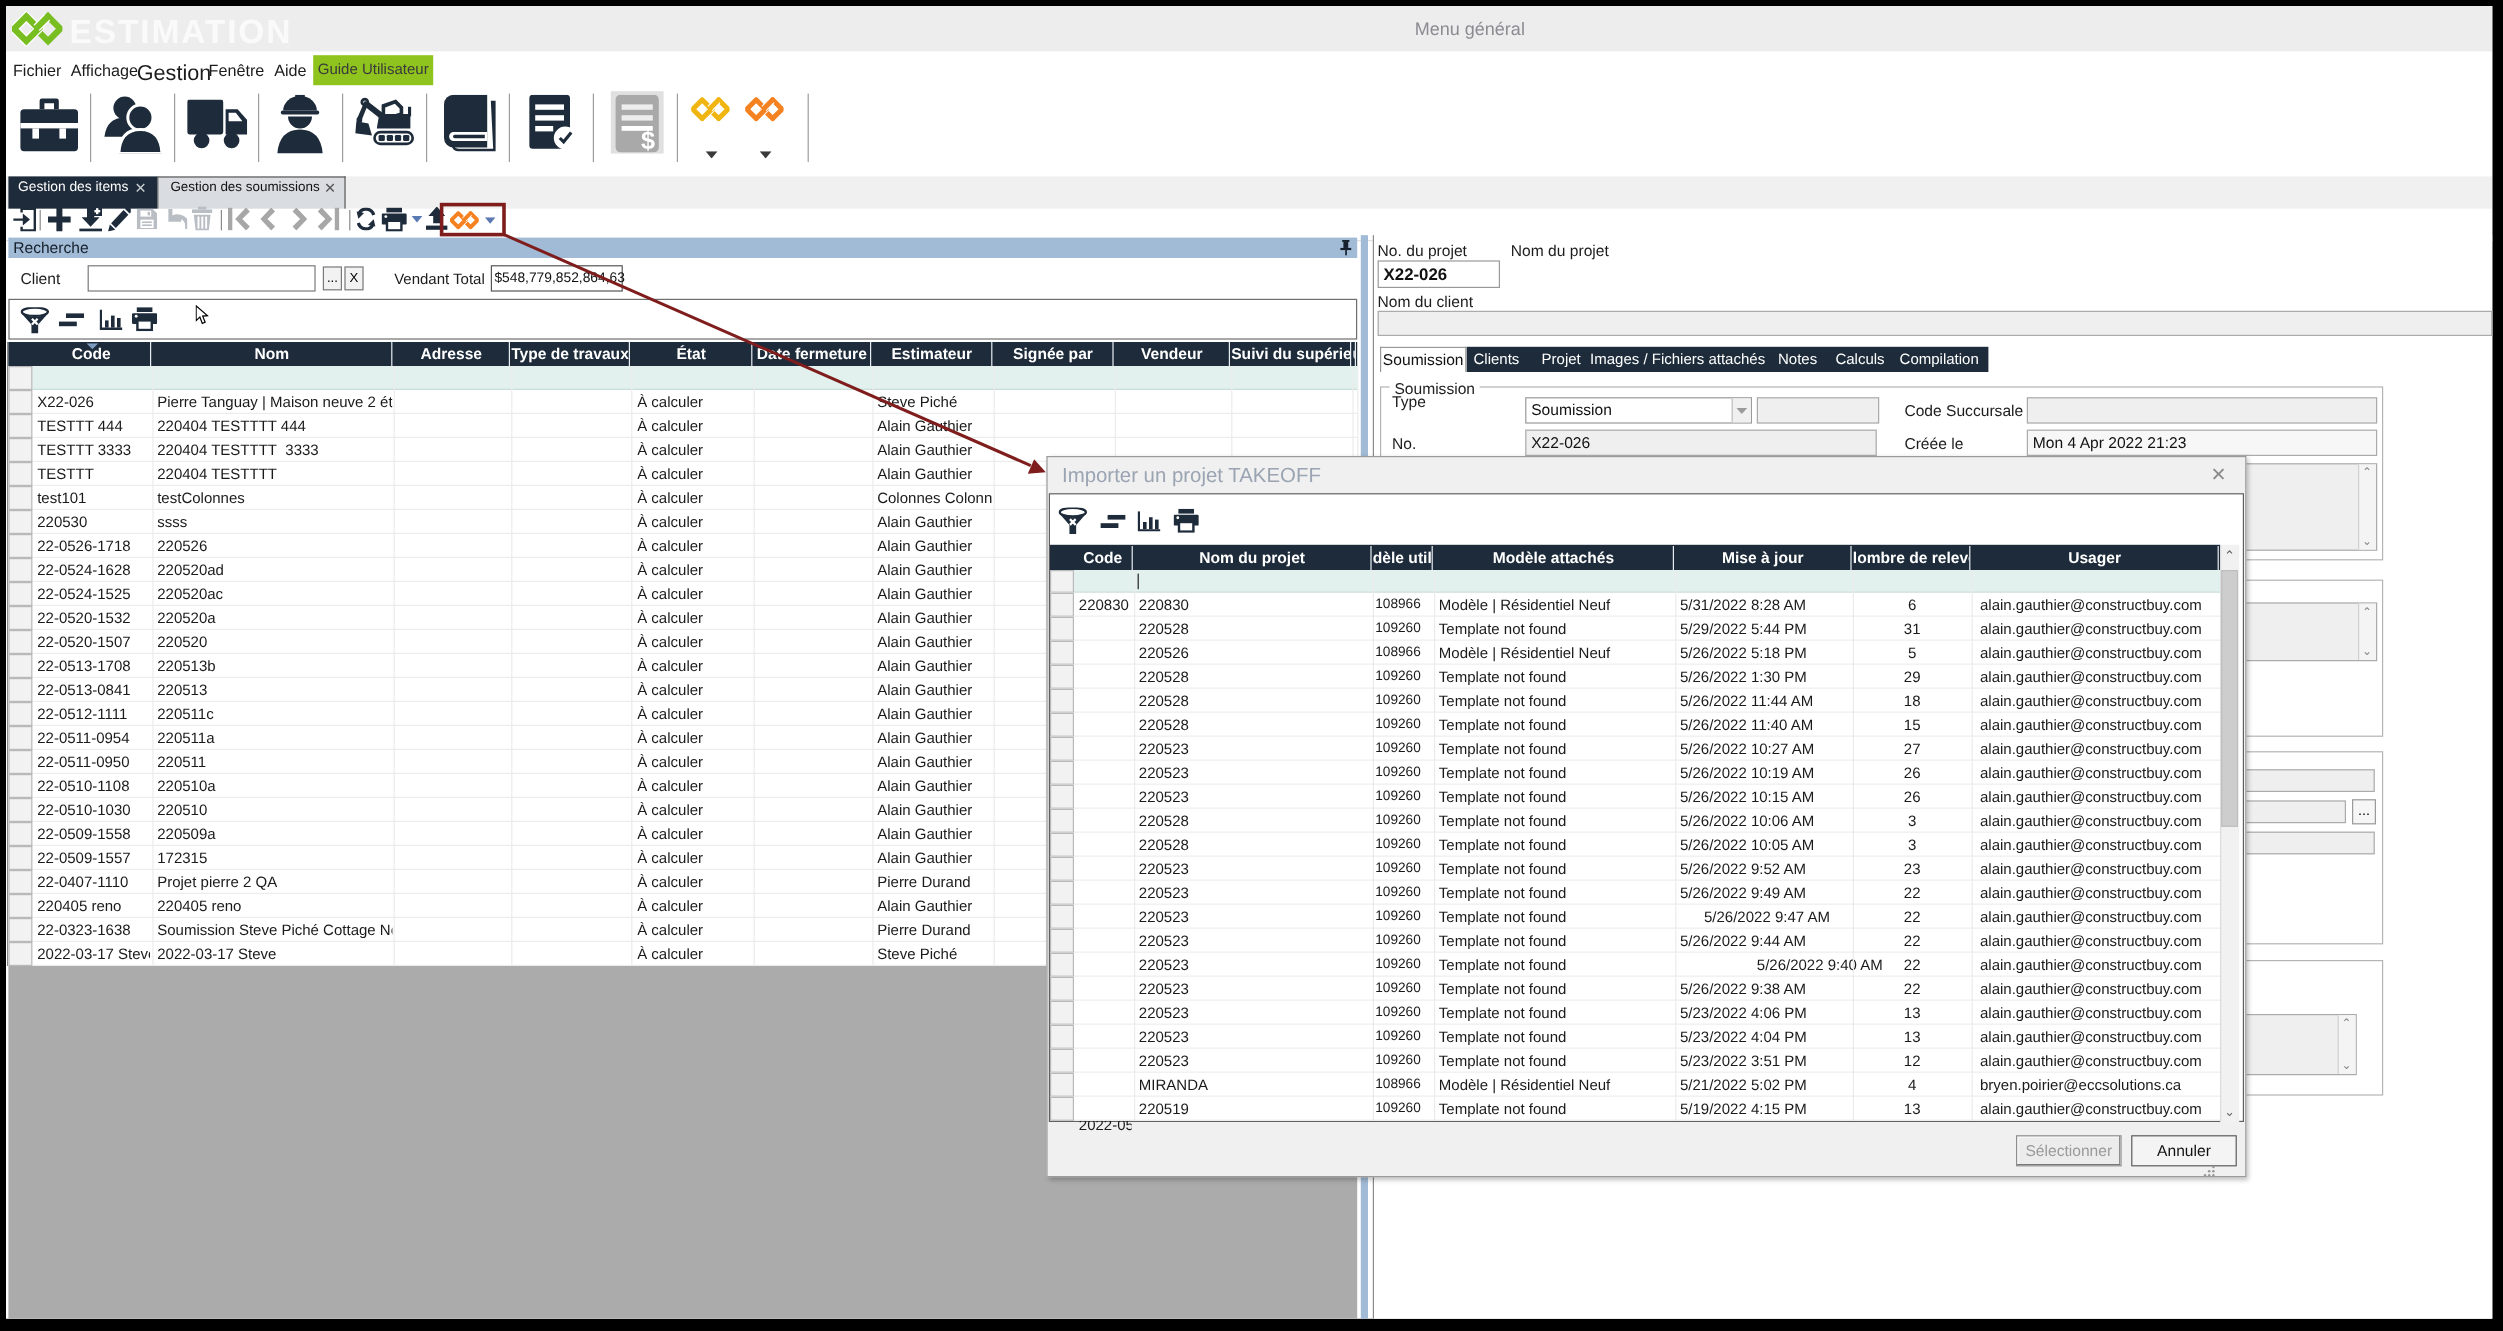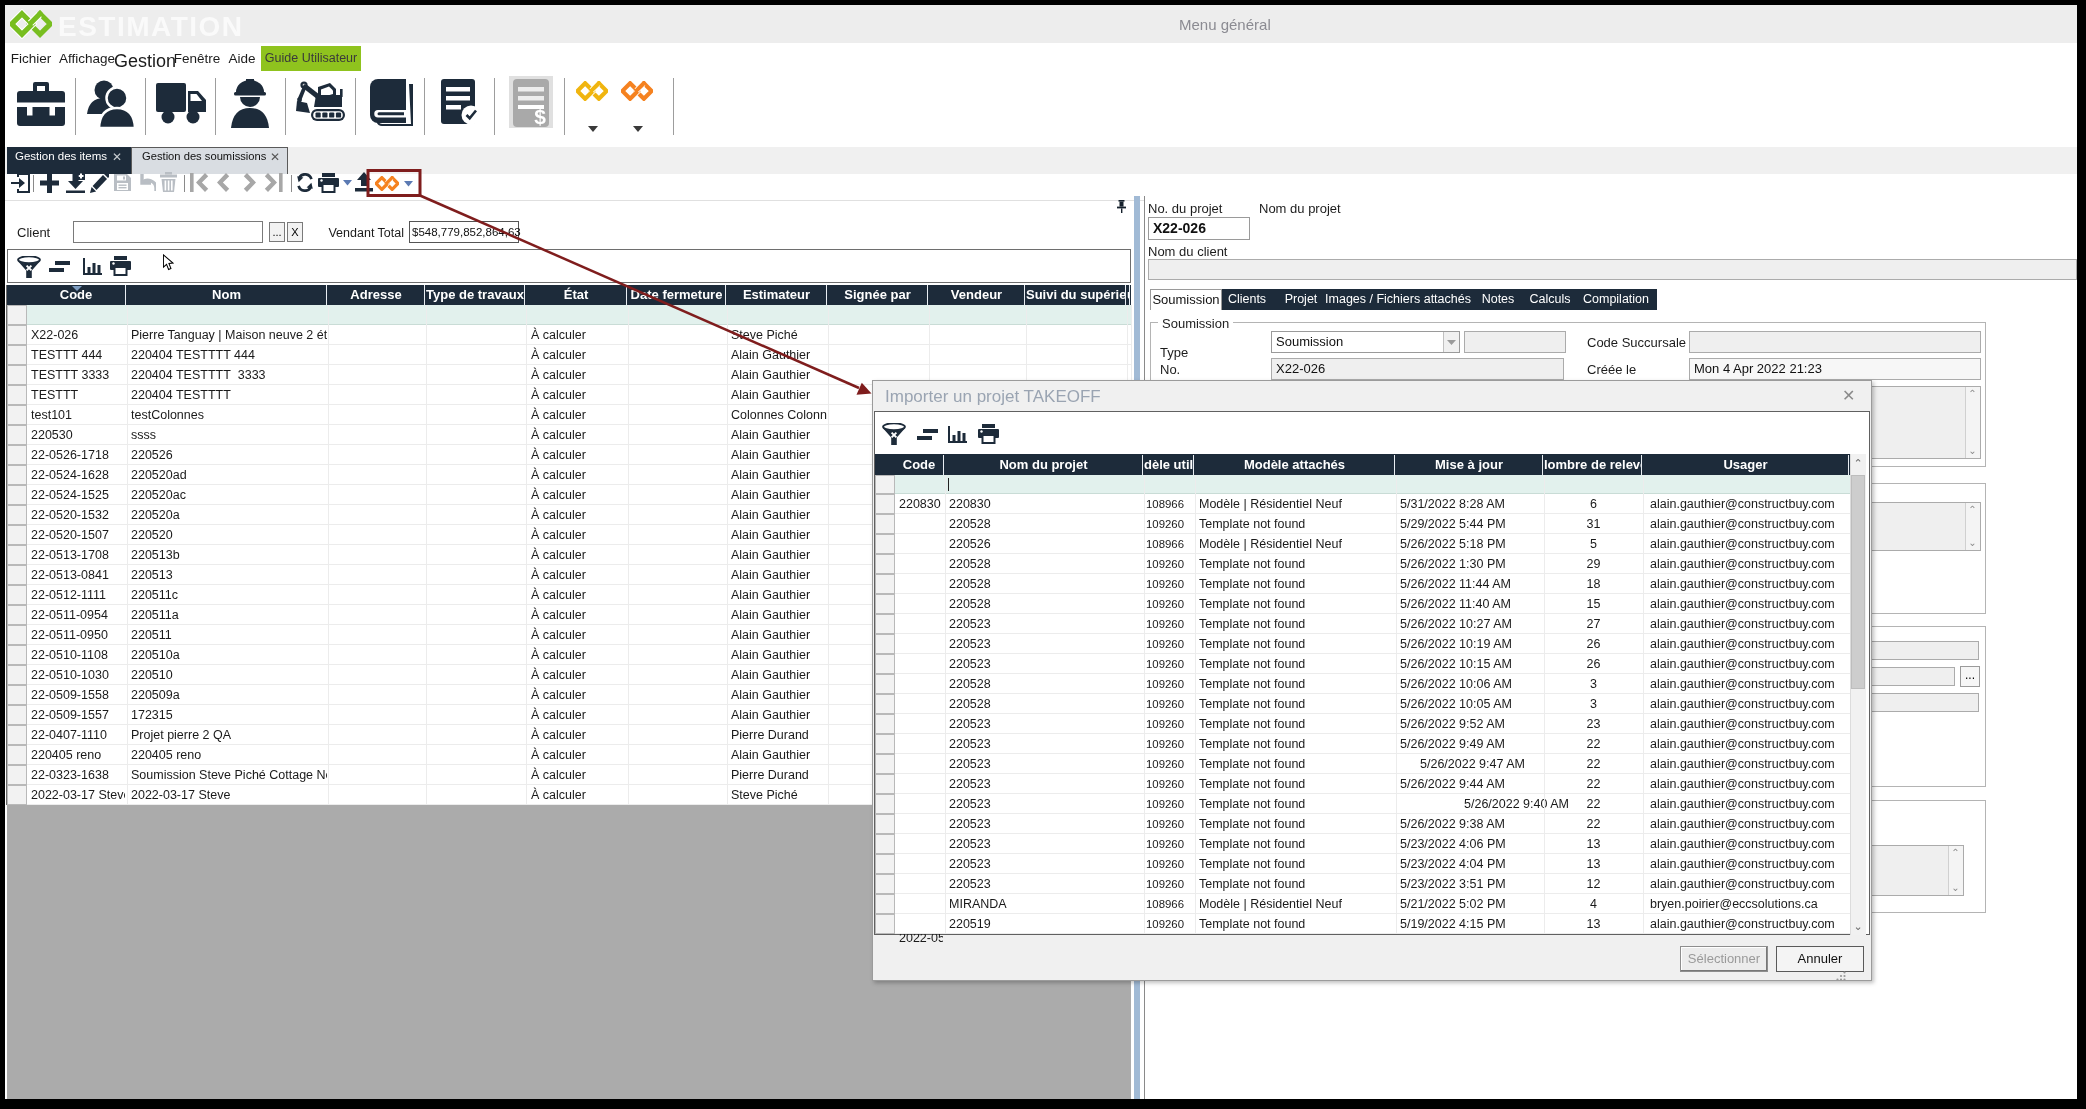--- a/index.html
+++ b/index.html
@@ -211,20 +211,21 @@
       <svg class="ab" style="left:370px;top:171px" width="24" height="15" viewBox="0 0 34 21">
         <path d="M24.3 2.2 L32.6 10.5 L24.3 18.8 L16 10.5 Z" fill="none" stroke="#f58220" stroke-width="4.6"></path>
         <path d="M9.7 2.2 L18 10.5 L9.7 18.8 L1.4 10.5 Z" fill="none" stroke="#fff" stroke-width="6.3"></path>
         <path d="M9.7 2.2 L18 10.5 L9.7 18.8 L1.4 10.5 Z" fill="none" stroke="#f58220" stroke-width="4.6"></path>
         <path d="M16.6 9.9 L23.7 2.8" fill="none" stroke="#fff" stroke-width="6.3"></path>
         <path d="M15.6 10.9 L24.3 2.2 L25 2.9" fill="none" stroke="#f58220" stroke-width="4.6"></path>
       </svg>
       <svg class="ab" style="left:399px;top:176px" width="9" height="6">
         <polygon points="0,0 9,0 4.5,5.5" fill="#5b7ab3"></polygon>
       </svg>
+      <div class="ab" style="left:2px;top:193px;width:1124px;height:17px;background:#a1bad5;font-size:13px;color:#15202b;line-height:17px"><span style="margin-left:4px">Recherche</span></div>
       <svg class="ab" style="left:1111px;top:195px" width="11" height="13" viewBox="0 0 11 13">
 <rect x="2.5" y="0" width="6" height="1.6" fill="#15202b"></rect>
 <rect x="3.5" y="1.6" width="4" height="5" fill="#15202b"></rect>
 <rect x="1" y="6.6" width="9" height="1.8" fill="#15202b"></rect>
 <rect x="5" y="8.4" width="1.4" height="4.6" fill="#15202b"></rect>
 </svg>
       <div class="lbl" style="left:12px;top:220px">Client</div>
       <div class="ab" style="left:68px;top:216px;width:190px;height:22px;background:#fff;border:1px solid #7a7a7a"></div>
       <div class="ab" style="left:264px;top:217px;width:16px;height:20px;background:#f2f2f2;border:1px solid #7a7a7a;font-size:11px;text-align:center;line-height:18px">...</div>
       <div class="ab" style="left:282px;top:217px;width:16px;height:20px;background:#f2f2f2;border:1px solid #7a7a7a;font-size:11px;text-align:center;line-height:19px">X</div>
@@ -440,21 +441,21 @@
       <div class="ab" style="left:1217px;top:284px;width:435px;height:21px;background:#1d2b3a"></div>
       <div class="ab" style="left:1242px;top:287px;transform:translateX(-50%);font-size:12.5px;color:#fff;white-space:nowrap">Clients</div>
       <div class="ab" style="left:1296px;top:287px;transform:translateX(-50%);font-size:12.5px;color:#fff;white-space:nowrap">Projet</div>
       <div class="ab" style="left:1393px;top:287px;transform:translateX(-50%);font-size:12.5px;color:#fff;white-space:nowrap">Images / Fichiers attachés</div>
       <div class="ab" style="left:1493px;top:287px;transform:translateX(-50%);font-size:12.5px;color:#fff;white-space:nowrap">Notes</div>
       <div class="ab" style="left:1545px;top:287px;transform:translateX(-50%);font-size:12.5px;color:#fff;white-space:nowrap">Calculs</div>
       <div class="ab" style="left:1611px;top:287px;transform:translateX(-50%);font-size:12.5px;color:#fff;white-space:nowrap">Compilation</div>
       <div class="ab" style="left:1145px;top:284px;width:72px;height:21px;background:#fff;border:1px solid #9a9a9a;border-bottom:none;font-size:13px;text-align:center;line-height:20px;color:#111">Soumission</div>
       <div class="gb" style="left:1145px;top:317px;width:836px;height:145px"></div>
       <div class="gbl" style="left:1153px;top:311px">Soumission</div>
-      <div class="lbl" style="left:1155px;top:340px">Type</div>
+      <div class="lbl" style="left:1155px;top:322px">Type</div>
       <div class="ab" style="left:1266px;top:326px;width:189px;height:22px;background:#fff;border:1px solid #9a9a9a;font-size:13px;line-height:20px;color:#111"><span style="margin-left:4px">Soumission</span></div>
       <div class="ab" style="left:1438px;top:327px;width:16px;height:20px;background:#f0f0f0;border-left:1px solid #c0c0c0"></div>
       <svg class="ab" style="left:1442px;top:335px" width="9" height="6">
         <polygon points="0,0 9,0 4.5,5" fill="#9a9a9a"></polygon>
       </svg>
       <div class="fld" style="left:1459px;top:326px;width:102px;height:22px"></div>
       <div class="lbl" style="left:1582px;top:330px">Code Succursale</div>
       <div class="fld" style="left:1684px;top:326px;width:292px;height:22px"></div>
       <div class="lbl" style="left:1155px;top:357px">No.</div>
       <div class="fld" style="left:1266px;top:353px;width:293px;height:22px;font-size:13px;line-height:20px;color:#111"><span style="margin-left:4px">X22-026</span></div>

